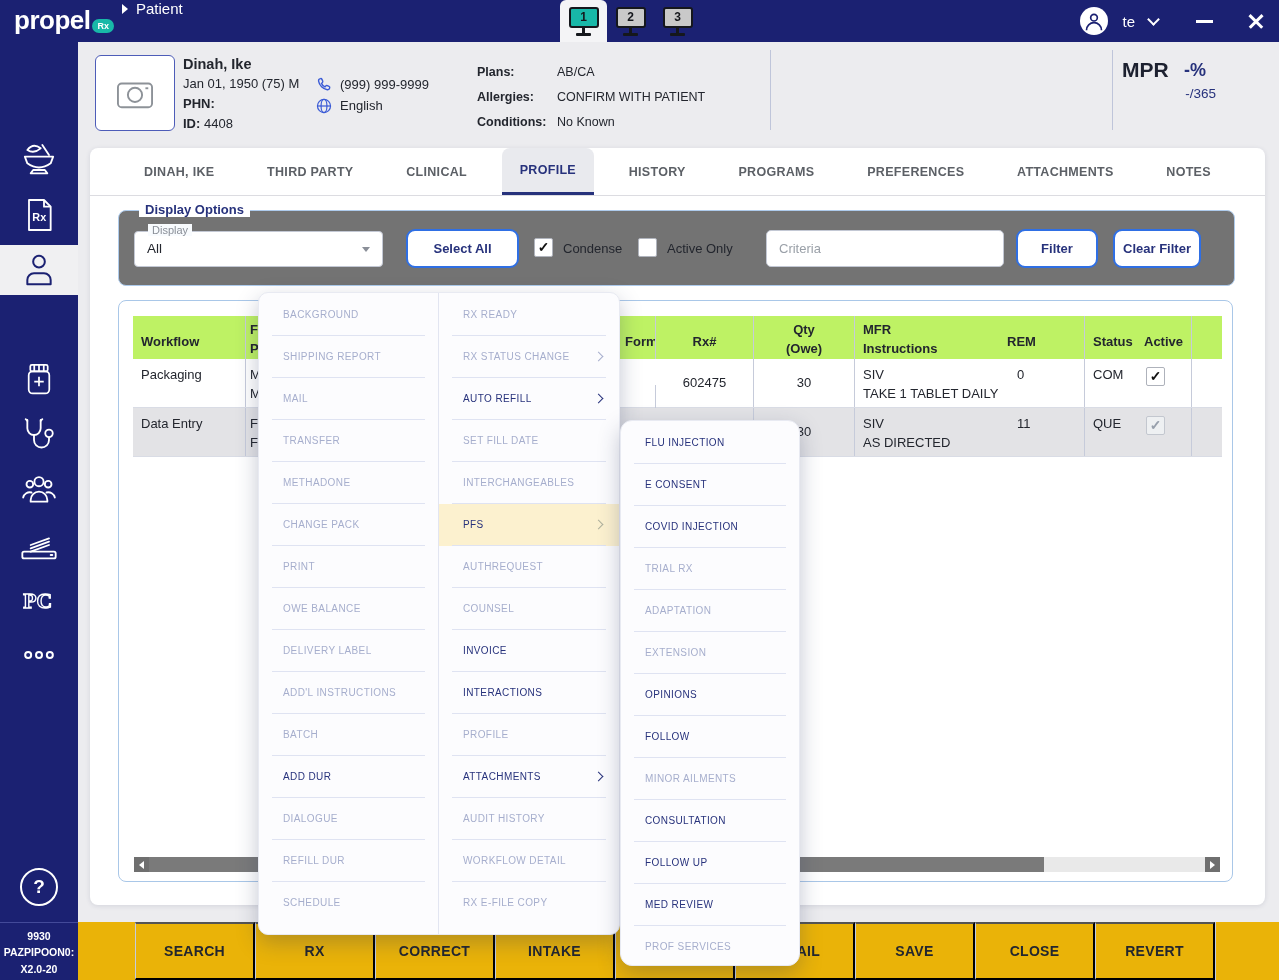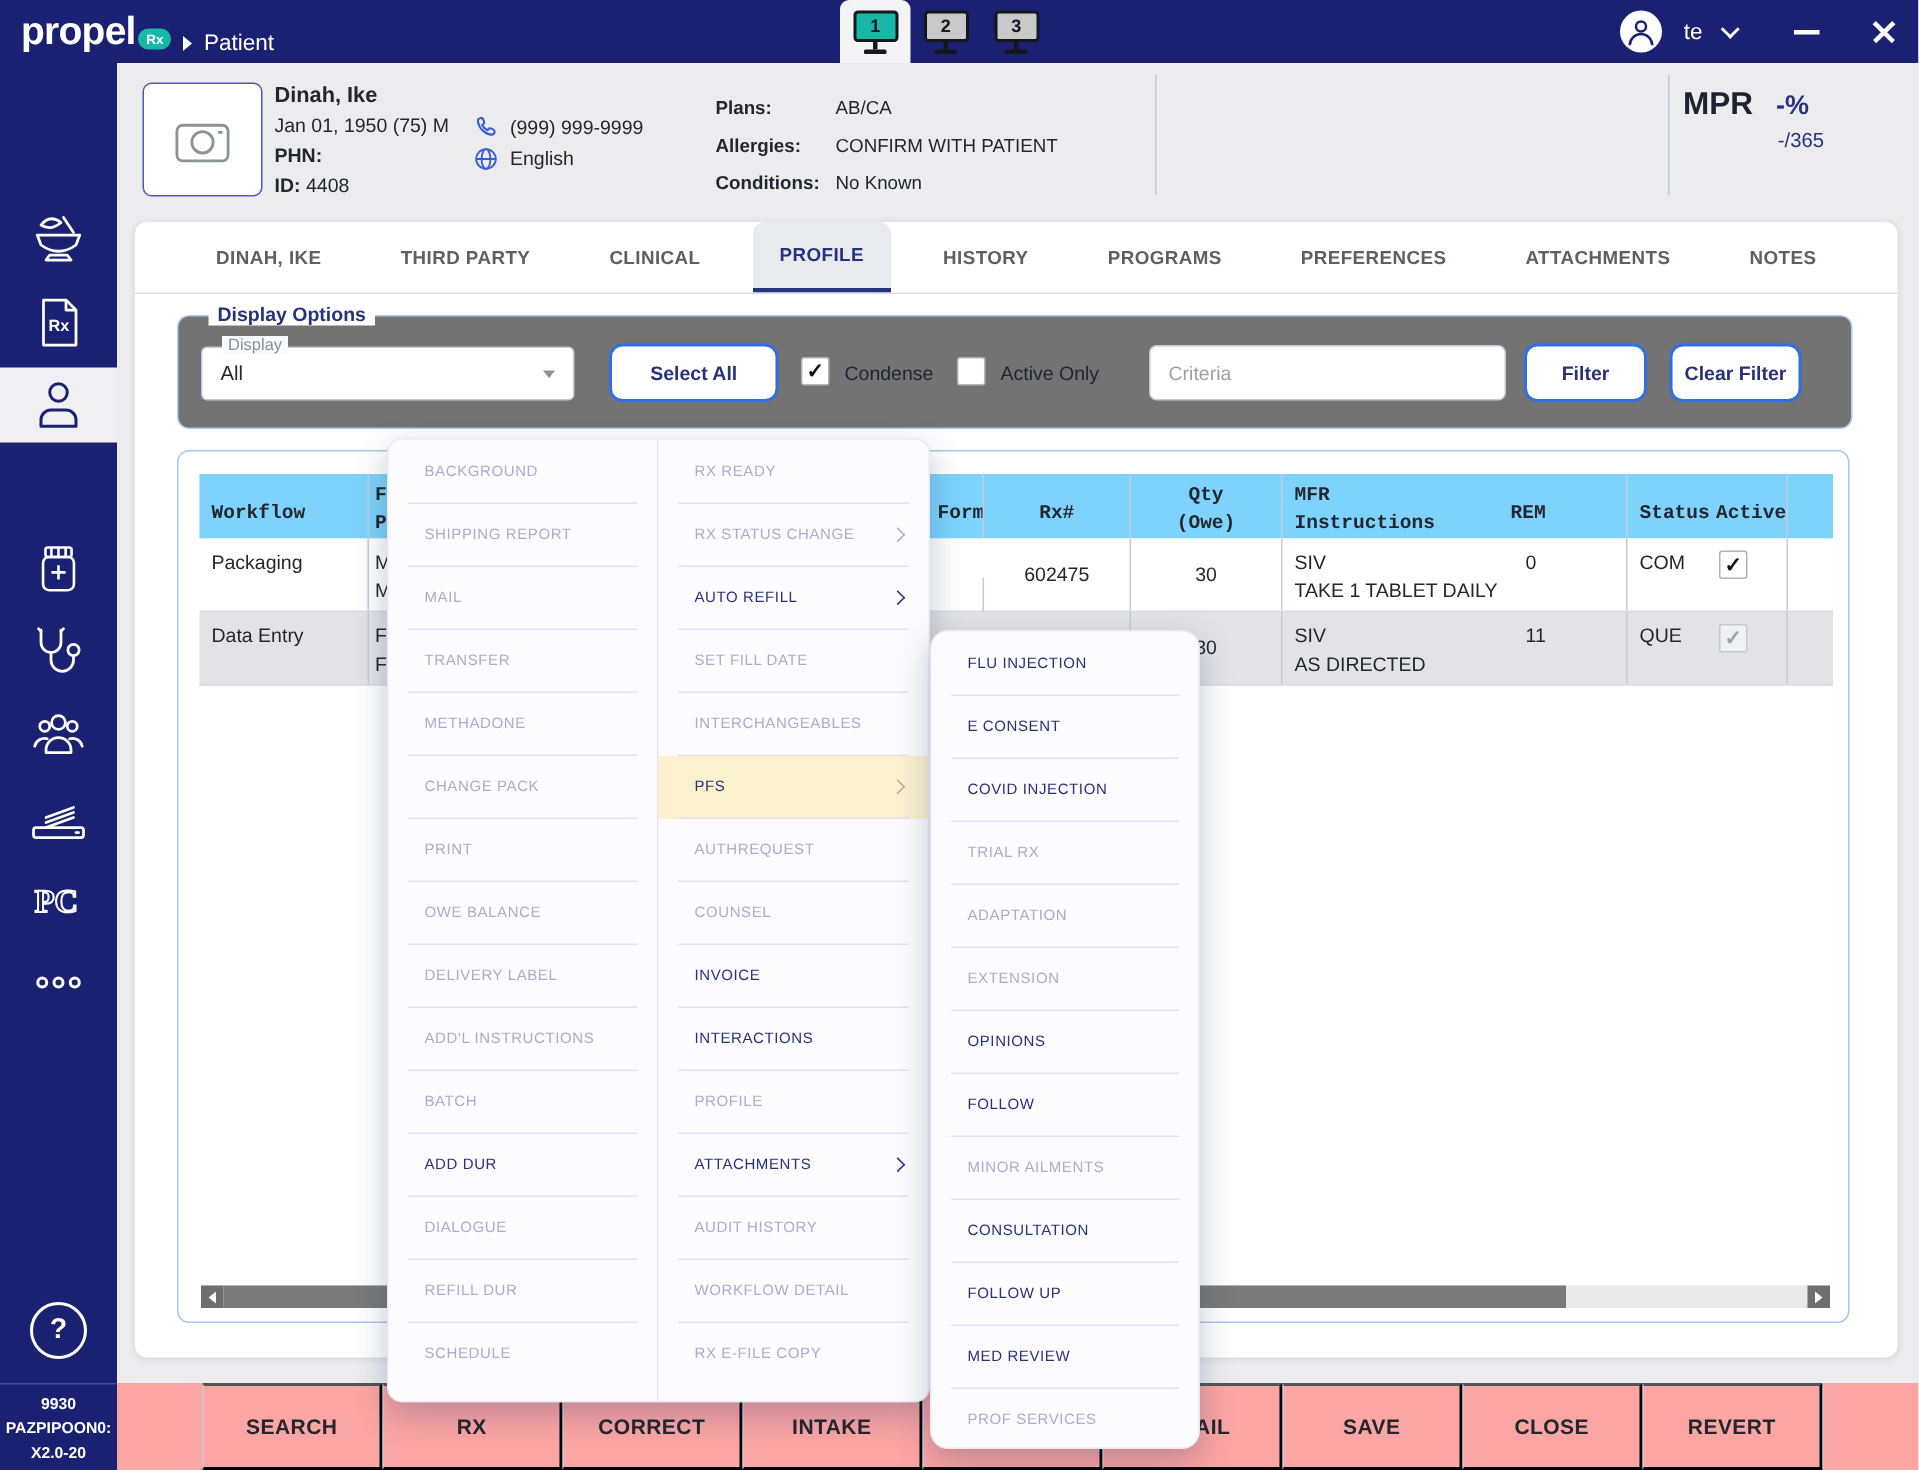--- a/index.html
+++ b/index.html
@@ -5,21 +5,21 @@
   * { margin:0; padding:0; box-sizing:border-box; }
   body { background:#d8d8dc; font-family:"Liberation Sans", sans-serif; }
   .screen { position:relative; width:1279px; height:980px; background:#ececef; overflow:hidden; }
 
   
   .topbar { position:absolute; left:0; top:0; width:1279px; height:42px; background:#1b2172; z-index:30; }
   .logo { position:absolute; left:14px; top:5px; display:flex; align-items:flex-start; }
   .logo-text { color:#fff; font-size:26px; font-weight:bold; letter-spacing:-0.5px; }
   .logo-badge { margin:14px 0 0 2px; background:#18b8a8; color:#fff; font-size:9px; font-weight:bold;
                 border-radius:7px; padding:2px 5px; }
-  .crumb { position:absolute; left:122px; top:20px; display:flex; align-items:center; gap:8px; }
+  .crumb { position:absolute; left:122px; top:0; display:flex; align-items:center; gap:8px; }
   .crumb-arrow { width:0; height:0; border-left:6px solid #fff; border-top:5px solid transparent; border-bottom:5px solid transparent; }
   .crumb-label { color:#fff; font-size:15px; }
   .mon-tabs { position:absolute; left:560px; top:0; display:flex; }
   .mon-tab { width:47px; height:42px; display:flex; align-items:center; justify-content:center; }
   .mon-tab.active { background:#f4f4f6; border-radius:6px 6px 0 0; }
   .mon { display:flex; flex-direction:column; align-items:center; }
   .mon-screen { width:30px; height:21px; border:2.5px solid #15171c; border-radius:3px; background:#c9c9c9;
                 display:flex; align-items:center; justify-content:center; font-size:12px; font-weight:bold; color:#15171c; }
   .mon-tab.active .mon-screen { background:#18b8a8; }
   .mon-stem { width:3px; height:5px; background:#15171c; }
@@ -86,21 +86,21 @@
          font-size:14px; font-weight:bold; color:#111; text-align:center; line-height:17px; }
   .cbx-label { position:absolute; top:30px; font-size:13px; color:#23262e; }
   .criteria { position:absolute; left:647px; top:19px; width:238px; height:37px; border:1px solid #c3c8d4; border-radius:5px;
               font-size:13px; color:#23262e; padding:0 12px; font-family:"Liberation Sans",sans-serif; }
   .criteria::placeholder { color:#9aa0a8; }
 
   
   .tblbox { position:absolute; left:28px; top:152px; width:1115px; height:582px; border:1px solid #a9c7e8; border-radius:8px; background:#fff; }
   .trow { position:absolute; left:14px; display:flex; width:1089px; }
   .trow .c { flex:none; font-size:13px; color:#23262e; padding:7px 8px 0 8px; line-height:1.45; overflow:hidden; }
-  .hdr { top:15px; height:43px; background:#7dd3fc;font-family:Liberation Mono, monospace; }
+  .hdr { top:15px; height:43px; background:#bef264; }
   .hdr .c { font-weight:bold; display:flex; align-items:flex-end; padding-bottom:7px; padding-top:0; }
   .hdr .c.ml { display:block; padding-top:5px; padding-bottom:0; }
   .r1 { top:58px; height:49px; background:#fff; border-bottom:1px solid #d9dce5; }
   .r2 { top:107px; height:49px; background:#e3e3e6; border-bottom:1px solid #d9dce5; }
   .c1{width:113px} .c2{width:374px; padding-left:4px!important} .c3{width:36px; padding-left:5px!important}
   .c4{width:98px} .c5{width:101px} .c6{width:130px} .c7{width:100px} .c8{width:55px} .c9{width:52px; padding-left:4px!important} .c10{width:30px}
   .bR { border-right:1px solid #c6cbda; }
   .cc { display:flex!important; align-items:center; justify-content:center; padding-top:0!important; }
   .form-cell { padding-top:26px!important;margin-top:26px; }
   .rem-h { padding-left:22px!important; }
@@ -125,21 +125,21 @@
   .mi:last-child::after { display:none; }
   .mi.dis { color:#a6aecd; }
   .mi.en { color:#27327c; }
   .mi.hl { background:#fcf1cf; }
   .chev { position:absolute; right:17px; top:17px; width:7px; height:7px; border-top:1.8px solid currentColor;
           border-right:1.8px solid currentColor; transform:rotate(45deg); }
   .menu2 { position:absolute; left:620px; top:420px; width:180px; height:546px; background:#fcfcfe; border-radius:12px;
            border:1px solid #e8eaf2; box-shadow:0 8px 22px rgba(40,50,90,.28); z-index:45; padding-top:1px; overflow:hidden; }
 
   
-  .botbar { position:absolute; left:78px; top:922px; width:1201px; height:58px; background:#fca5a5; display:flex;
+  .botbar { position:absolute; left:78px; top:922px; width:1201px; height:58px; background:#eab308; display:flex;
             padding-left:57px; z-index:10; }
   .bb-btn { width:120px; height:100%; border-left:1px solid #c6ccdf; display:flex; align-items:center; justify-content:center;
             font-size:14px; font-weight:bold; letter-spacing:.3px; color:#23262e; background:transparent; }
   .bb-end { width:1px; height:100%; background:#c6ccdf; }
 
   svg { display:block; }
 </style>
 </head>
 <body>
 

